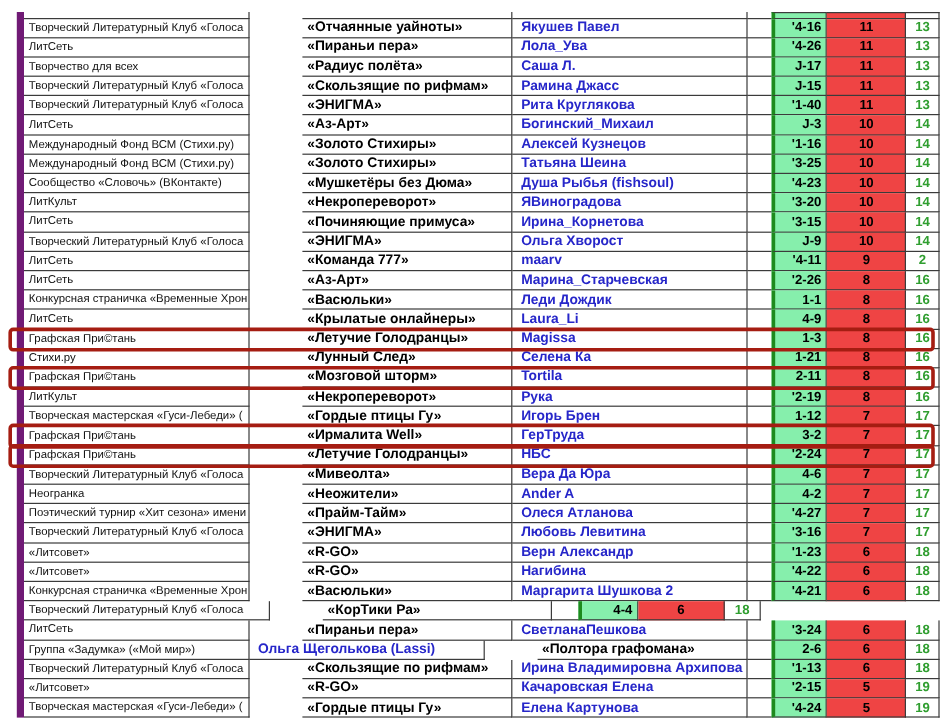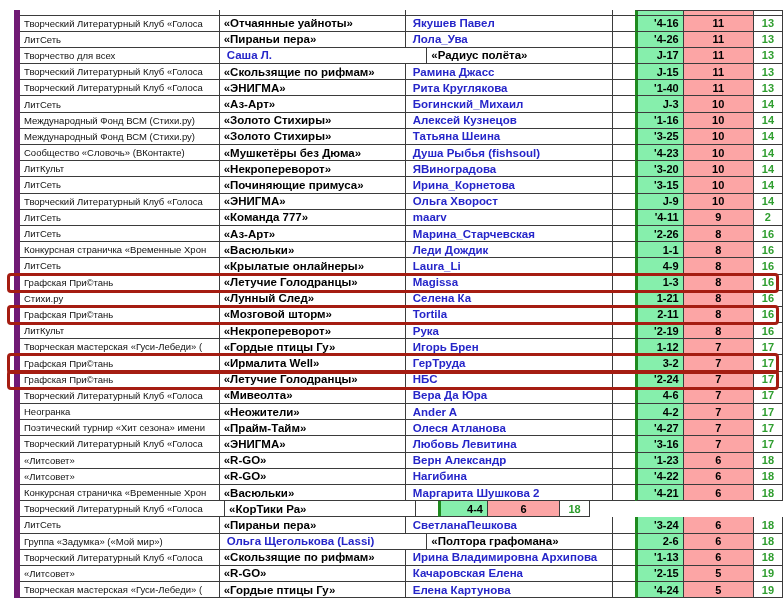--- a/index.html
+++ b/index.html
@@ -12,28 +12,28 @@
     border-left:6px solid #701a75;
   }
   .row{display:flex;height:16.2px;position:relative;}
   .row.partial{height:5.5px;}
   .cell{
     box-sizing:border-box;overflow:hidden;white-space:nowrap;
     border-right:1px solid #3b3b3b;border-bottom:1px solid #3b3b3b;
     display:flex;align-items:center;
   }
   .c-org{width:205px;font-size:9.5px;color:#111;padding-left:4px;}
-  .c-team{width:191px;font-size:11.5px;font-weight:bold;color:#000;padding-left:4px;}
+  .c-team{width:191px;font-size:11.5px;font-weight:bold;color:#000;padding-left:4px;margin-left:44px;}
   .c-person{width:213px;font-size:11.5px;font-weight:bold;color:#2626c9;padding-left:7px;}
   .c-gap{width:22px;border-right:none;}
   .c-code{
     width:50px;background:#86efac;font-size:11px;font-weight:bold;color:#000;
     justify-content:flex-end;padding-right:4px;border-left:3px solid #1e8a1e;
   }
-  .c-count{width:72px;background:#fca5a5;font-size:11px;font-weight:bold;color:#000;justify-content:center;}
+  .c-count{width:72px;background:#ef4444;font-size:11px;font-weight:bold;color:#000;justify-content:center;}
   .c-rank{width:30px;font-size:11px;font-weight:bold;color:#2f9e2f;justify-content:center;}
   .partial .cell{border-bottom:1px solid #3b3b3b;}
   .partial .c-code,.partial .c-count,.partial .c-rank{border-top:1px solid #3b3b3b;}
   .hlbox{
     position:absolute;left:-13px;right:4px;top:-2px;bottom:-2px;
     border:3px solid #a51d12;border-radius:4px;
     pointer-events:none;z-index:5;
   }
 </style>
 </head>
@@ -65,22 +65,22 @@
     <div class="cell c-team">«Пираньи пера»</div>
     <div class="cell c-person">Лола_Ува</div>
     <div class="cell c-gap"></div>
     <div class="cell c-code">'4-26</div>
     <div class="cell c-count">11</div>
     <div class="cell c-rank">13</div>
   </div>
 
   <div class="row">
     <div class="cell c-org">Творчество для всех</div>
+    <div class="cell c-team">«Радиус полёта»</div>
     <div class="cell c-person">Саша Л.</div>
-    <div class="cell c-team">«Радиус полёта»</div>
     <div class="cell c-gap"></div>
     <div class="cell c-code">J-17</div>
     <div class="cell c-count">11</div>
     <div class="cell c-rank">13</div>
   </div>
 
   <div class="row">
     <div class="cell c-org">Творческий Литературный Клуб «Голоса</div>
     <div class="cell c-team">«Скользящие по рифмам»</div>
     <div class="cell c-person">Рамина Джасс</div>

